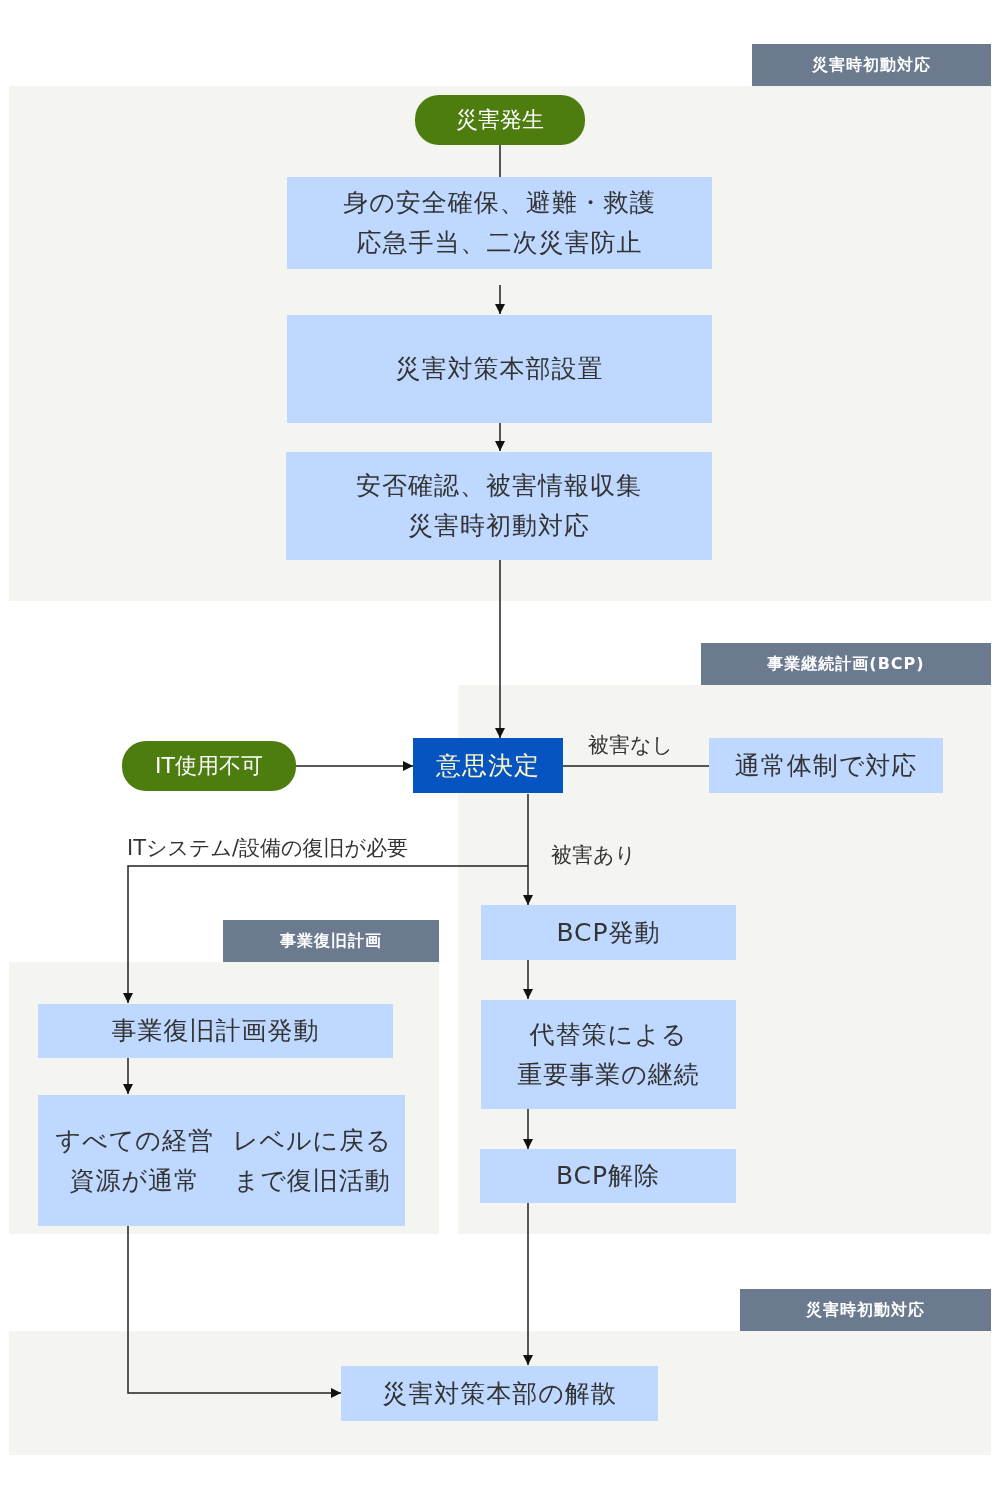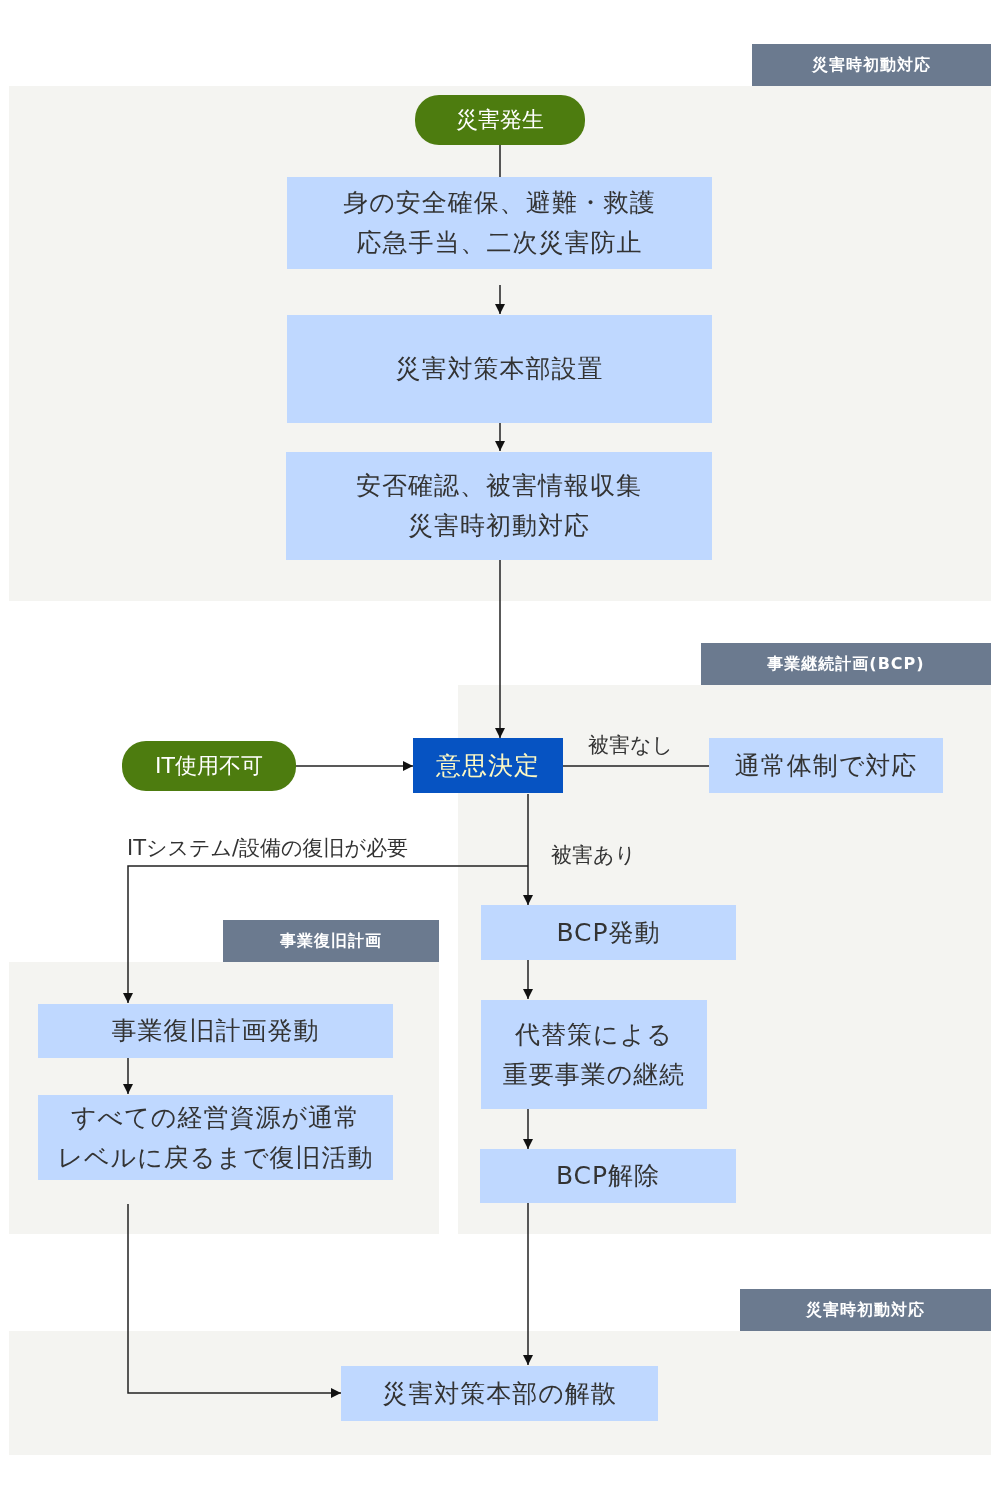--- a/index.html
+++ b/index.html
@@ -74,27 +74,27 @@
 
 <div class="lbl" style="left:588px;top:731px;">被害なし</div>
 
 <div class="box" style="left:709px;top:738px;width:234px;height:55px;">通常体制で対応</div>
 
 <div class="lbl" style="left:127px;top:834px;">ITシステム/設備の復旧が必要</div>
 <div class="lbl" style="left:551px;top:841px;">被害あり</div>
 
 <div class="box" style="left:481px;top:905px;width:255px;height:55px;">BCP発動</div>
 
-<div class="box" style="left:481px;top:1000px;width:226px;height:109px;flex-direction:column;">
+<div class="box" style="left:481px;top:1000px;width:255px;height:109px;flex-direction:column;">
   <span>代替策による</span>
   <span>重要事業の継続</span>
 </div>
 
 <div class="box" style="left:480px;top:1149px;width:256px;height:54px;">BCP解除</div>
 
 <div class="box" style="left:38px;top:1004px;width:355px;height:54px;">事業復旧計画発動</div>
 
-<div class="box" style="left:38px;top:1095px;width:355px;height:85px;flex-direction:column;">
+<div class="box" style="left:38px;top:1095px;width:355px;height:131px;flex-direction:row;padding-left:12px;">
   <span>すべての経営資源が通常</span>
   <span>レベルに戻るまで復旧活動</span>
 </div>
 
 <div class="box" style="left:341px;top:1366px;width:317px;height:55px;">災害対策本部の解散</div>
 
 </body></html>

